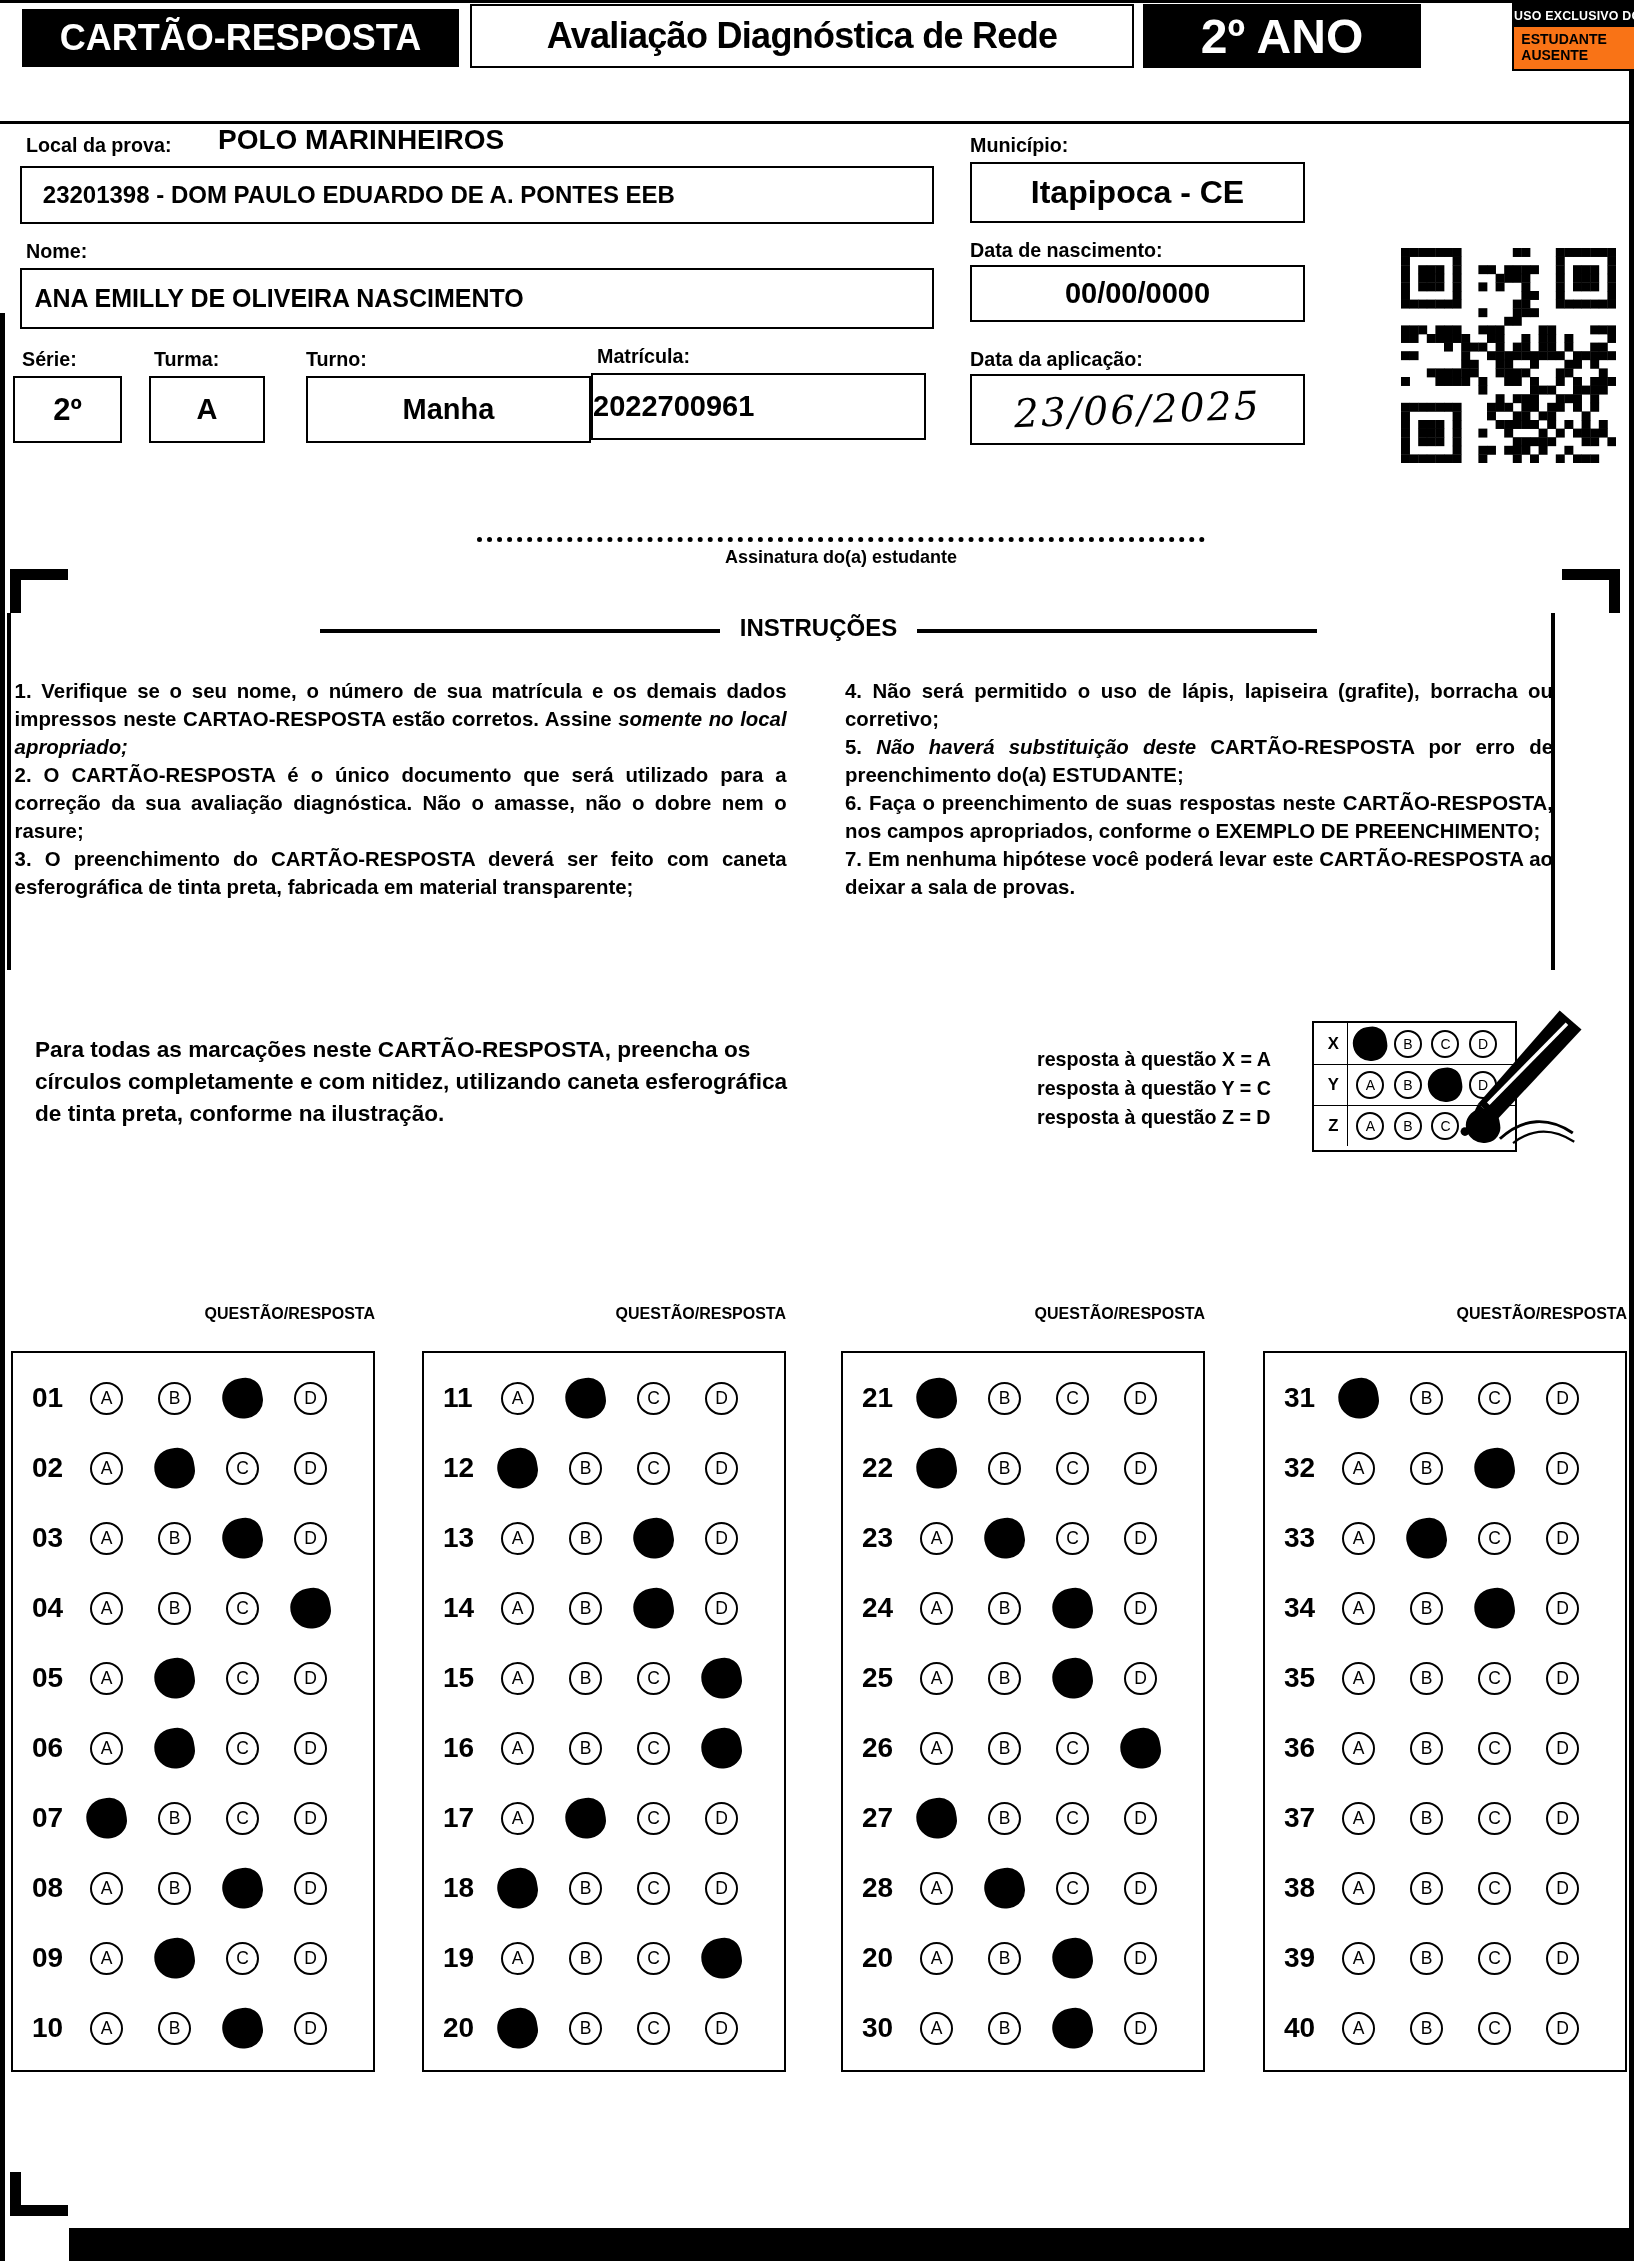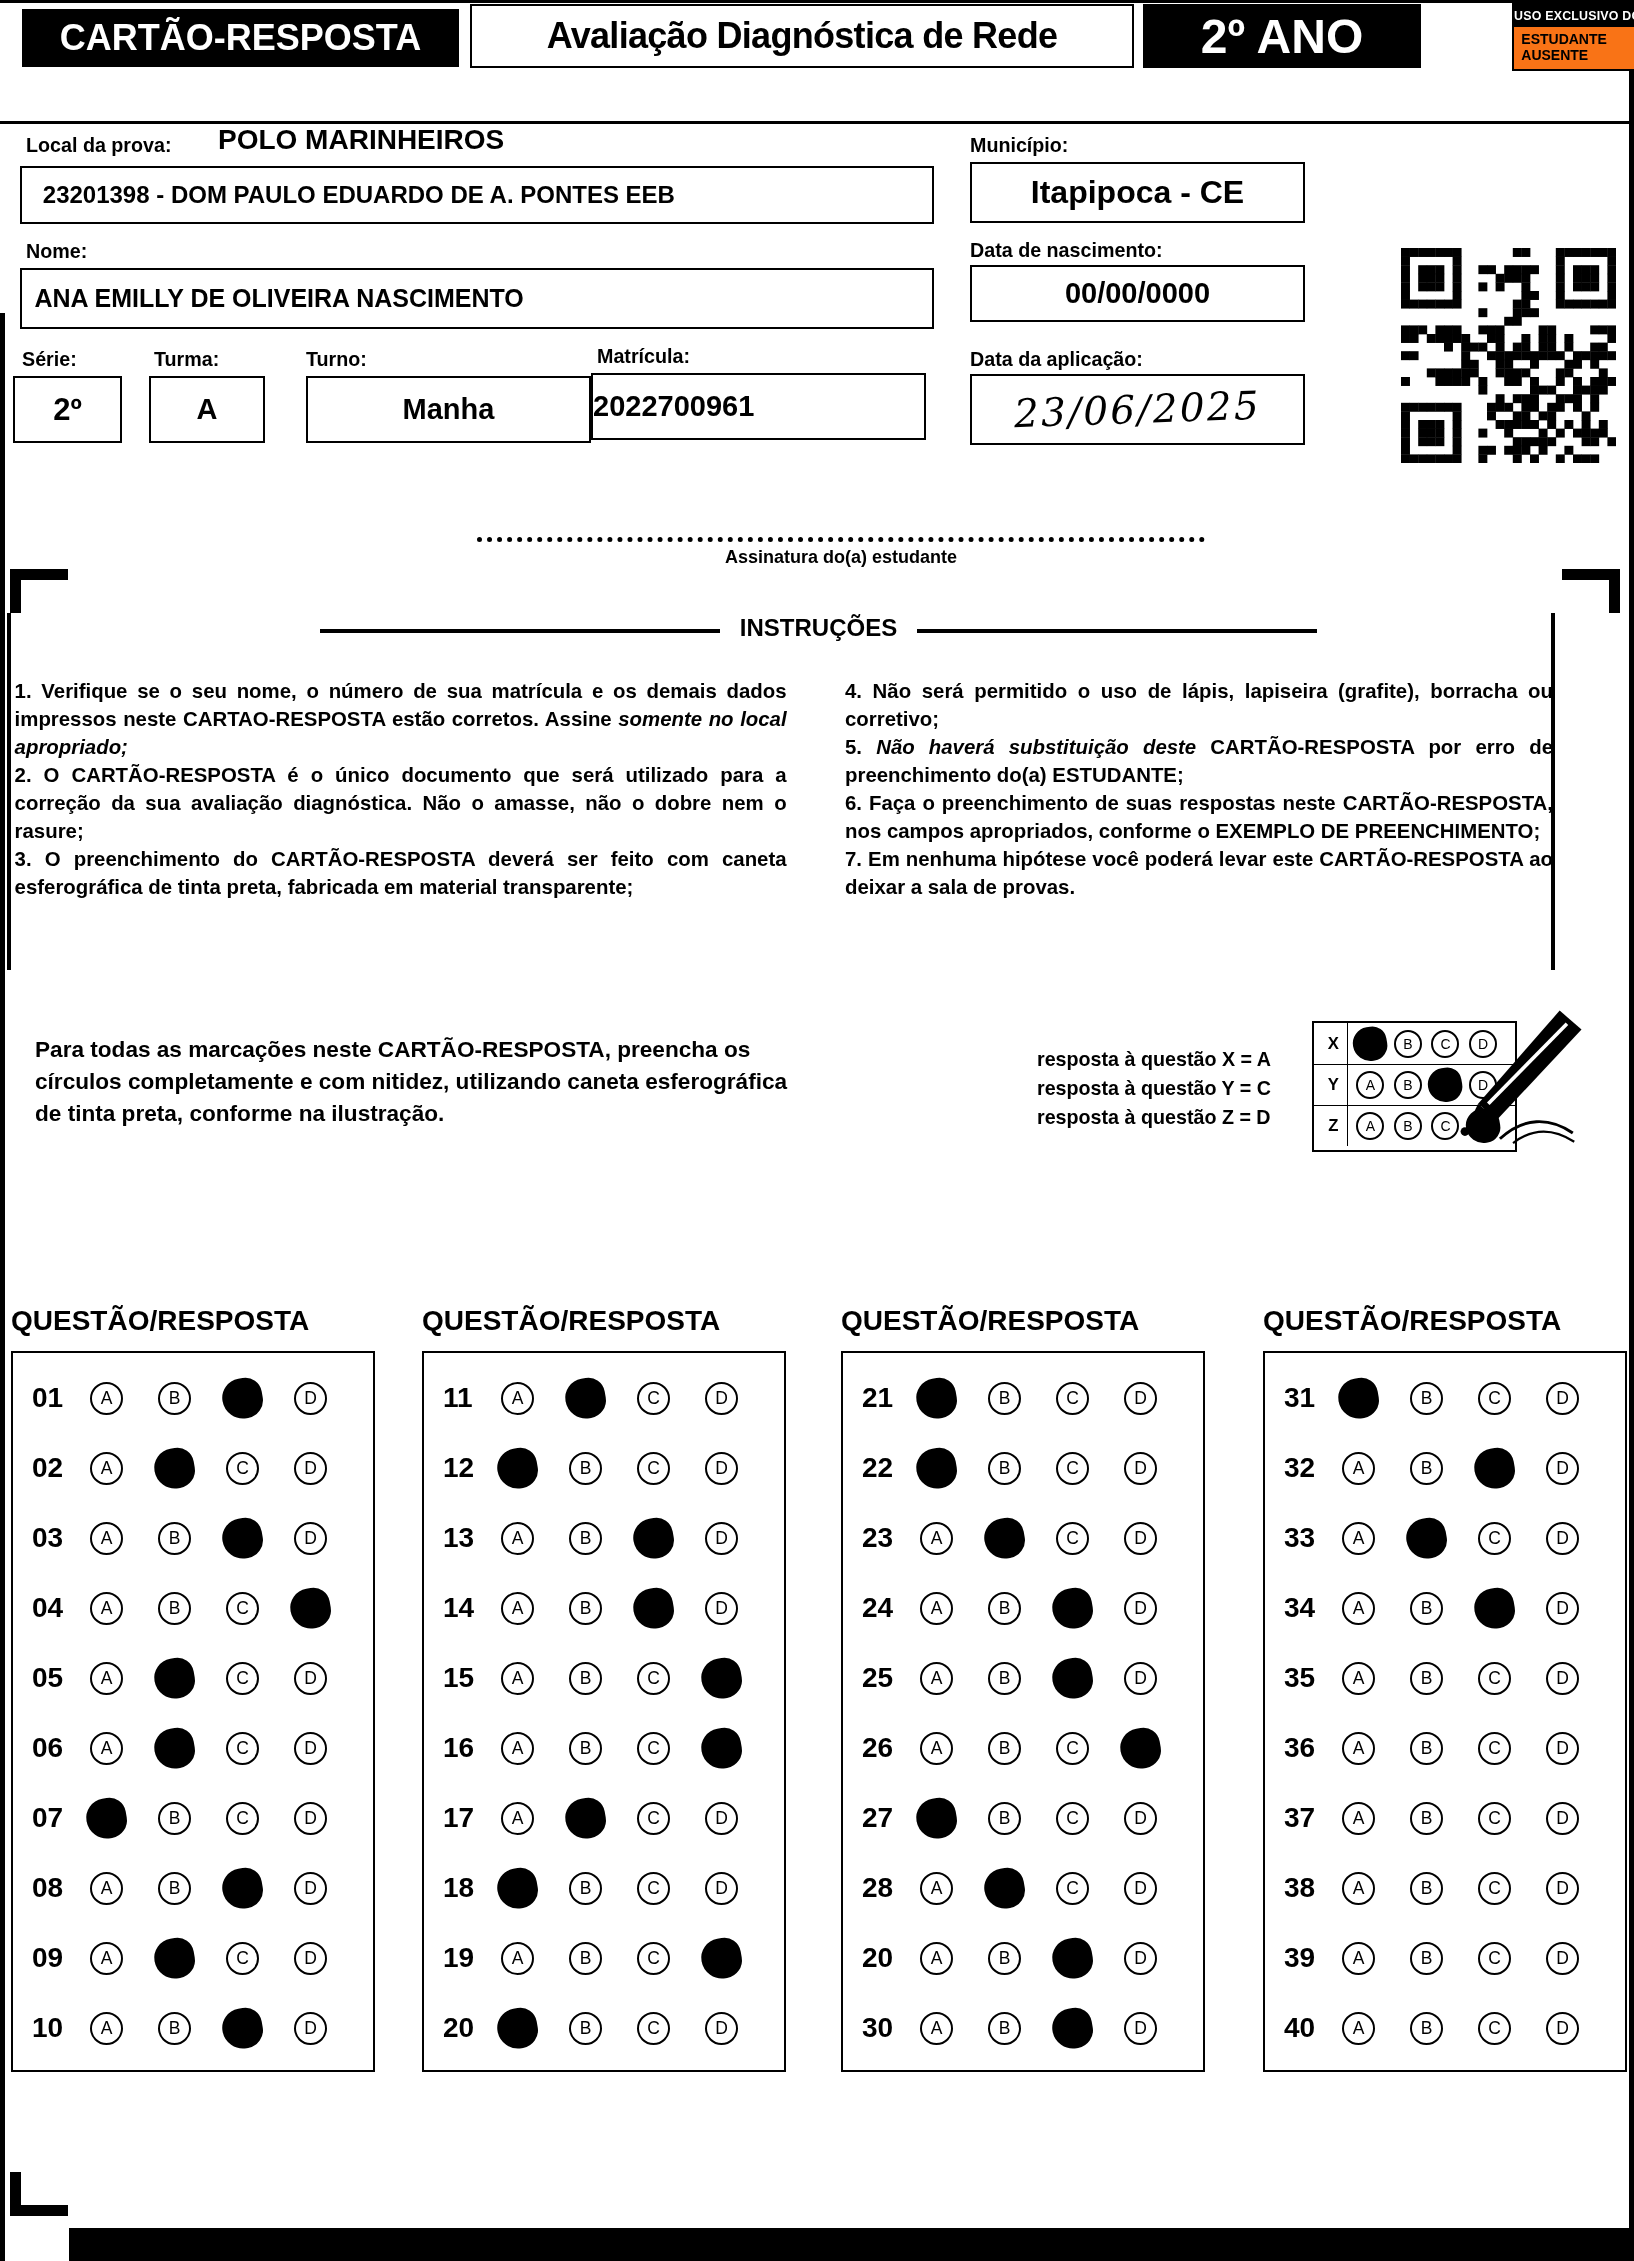--- a/index.html
+++ b/index.html
@@ -24,21 +24,21 @@
   .instr-col em{font-style:italic}
   .legend div{font-size:19.7px;font-weight:bold;line-height:29px;white-space:nowrap}
   .ex-grid{border:2.2px solid #000;background:#fff;z-index:1}
   .ex-row{display:flex;align-items:center;height:41px;padding-left:5.8px}
   .ex-row + .ex-row{border-top:1.5px solid #000}
   .ex-label{width:28px;font-size:16.7px;font-weight:bold;text-align:center;border-right:1.5px solid #000;height:100%;display:flex;align-items:center;justify-content:center;margin-right:8.7px;flex:none}
   .ex-bubbles{display:flex;gap:9.5px}
   .ex-bubbles .bubble{width:28px;height:28px;border-width:2.2px;font-size:14px}
   .bubble{width:33px;height:33px;border:2.9px solid #000;border-radius:50%;display:inline-flex;align-items:center;justify-content:center;font-size:17.5px;background:#fff;color:#000;flex:none}
   .bubble.filled{background:#000;color:transparent;border-color:#000;border-radius:54% 46% 50% 58%;transform:scale(1.22) rotate(-10deg)}
-  .q-title{font-size:28px;font-weight:bold;text-align:left;white-space:nowrap}
+  .q-title{font-size:16px;font-weight:bold;text-align:right;white-space:nowrap}
   .q-box{width:364px;height:721px;border:2.2px solid #000;background:#fff;padding-top:10.2px}
   .q-row{display:flex;align-items:center;height:70px;padding-left:19px}
   .q-num{width:58px;font-size:28px;font-weight:bold;flex:none}
   .q-bubbles{display:flex;gap:35px}
   svg[data-name="hand-pen-illustration"]{z-index:2}
   div[data-name="qr-code"] svg rect{fill:#000}
 </style>
 </head>
 <body>
 

